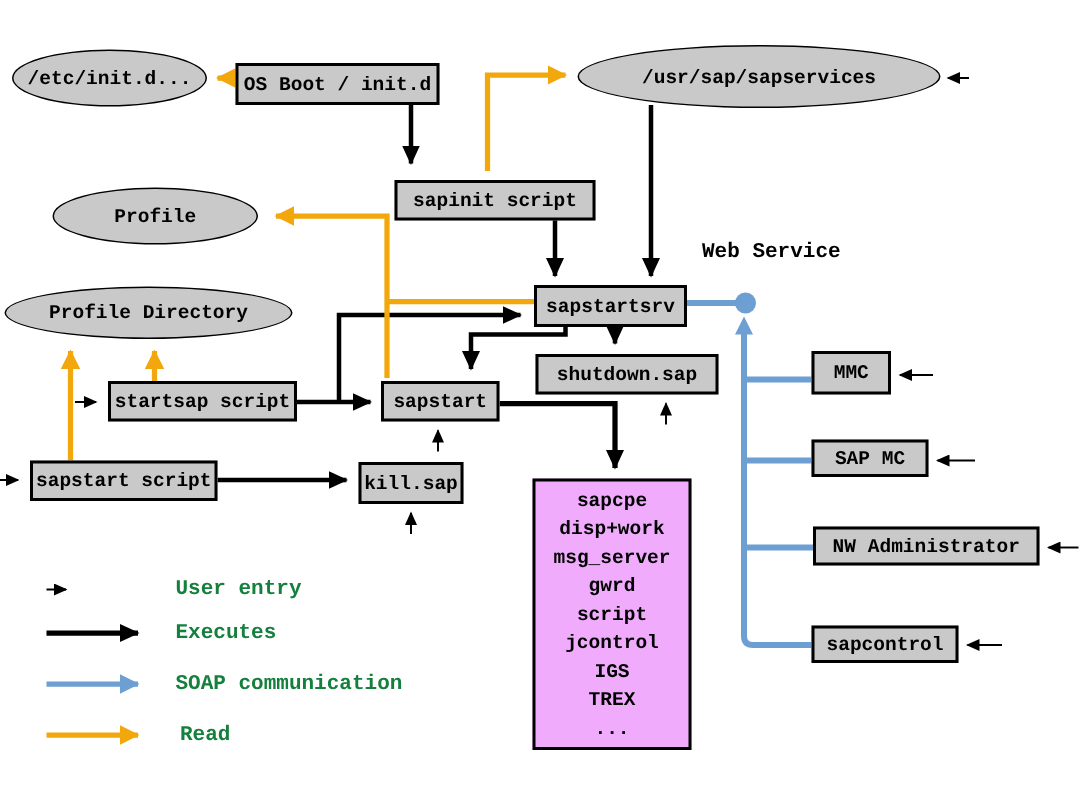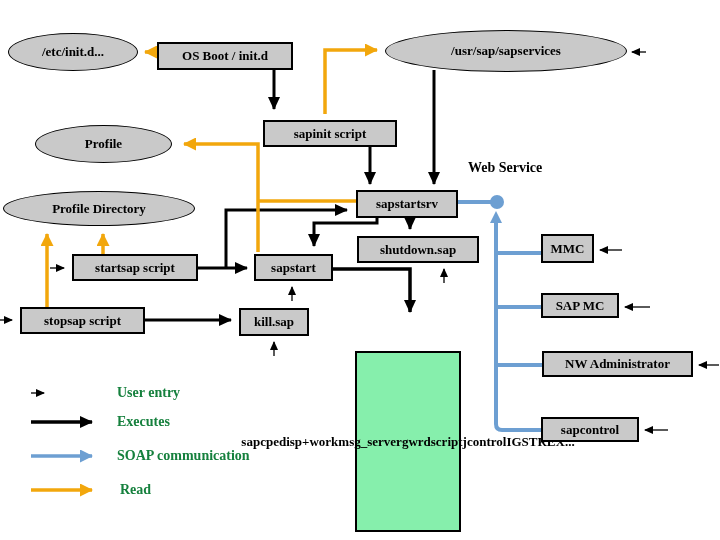--- a/index.html
+++ b/index.html
@@ -1,34 +1,35 @@
 <!DOCTYPE html>
 <html><head>
 <meta charset="utf-8">
 <style>
   html,body{margin:0;padding:0;background:#ffffff;}
   #stage{
     position:relative;width:720px;height:540px;background:#ffffff;overflow:hidden;
-    font-family:Liberation Serif, serif;
+    font-family:Liberation Mono, monospace;
+    border-radius:29px;
   }
   #wires{position:absolute;left:0;top:0;width:720px;height:540px;}
   .node{
     position:absolute;background:#c9c9c9;border:2px solid #000;
     display:flex;align-items:center;justify-content:center;
     font-weight:bold;font-size:13px;color:#000;box-sizing:border-box;
     white-space:nowrap;
   }
   .ellipse{border-radius:50%;border-width:1px;}
   .plain-label{
     position:absolute;font-weight:bold;font-size:14px;color:#000;white-space:nowrap;text-align:right;
   }
   .bigbox{
-    position:absolute;background:#86efac;border:2px solid #000;box-sizing:border-box;
-    display:flex;flex-direction:row;align-items:center;justify-content:center;
-    font-weight:bold;font-size:13px;color:#000;margin-top:32px;
+    position:absolute;background:#f0abfc;border:2px solid #000;box-sizing:border-box;
+    display:flex;flex-direction:column;align-items:center;justify-content:center;
+    font-weight:bold;font-size:13px;color:#000;
   }
   .bigbox div{line-height:19px;}
   .legend{position:absolute;left:0;top:378px;width:340px;}
   .legend-row{position:absolute;display:flex;align-items:center;}
   .legend-row .lbl{font-weight:bold;font-size:14px;color:#15803d;}
 </style>
 </head>
 <body>
 
 <div id="stage">
@@ -130,21 +131,21 @@
 
   <div class="node" style="left:254px;top:254px;width:79px;height:27px;">
       <span>sapstart</span>
     </div>
 
   <div class="node" style="left:541px;top:293px;width:78px;height:25px;justify-content:center;">
       <span>SAP MC</span>
     </div>
 
   <div class="node" style="left:20px;top:307px;width:125px;height:27px;">
-      <span>stopsap script</span>
+      <span>sapstart script</span>
     </div>
 
   <div class="node" style="left:239px;top:308px;width:70px;height:28px;">
       <span>kill.sap</span>
     </div>
 
   <div class="node" style="left:542px;top:351px;width:151px;height:26px;">
       <span>NW Administrator</span>
     </div>
 

